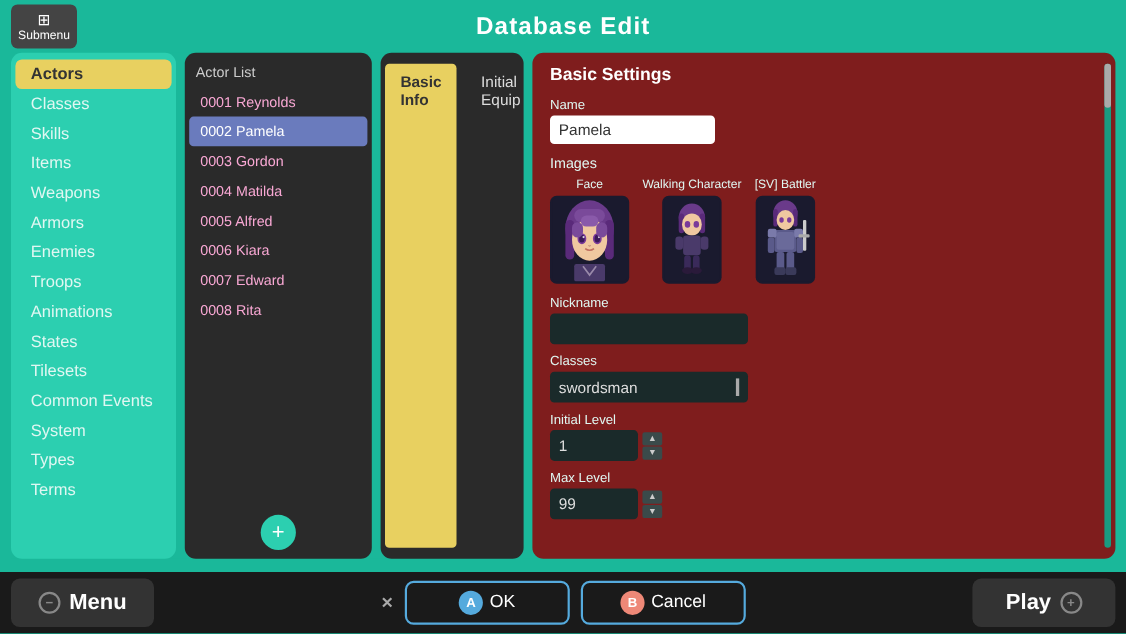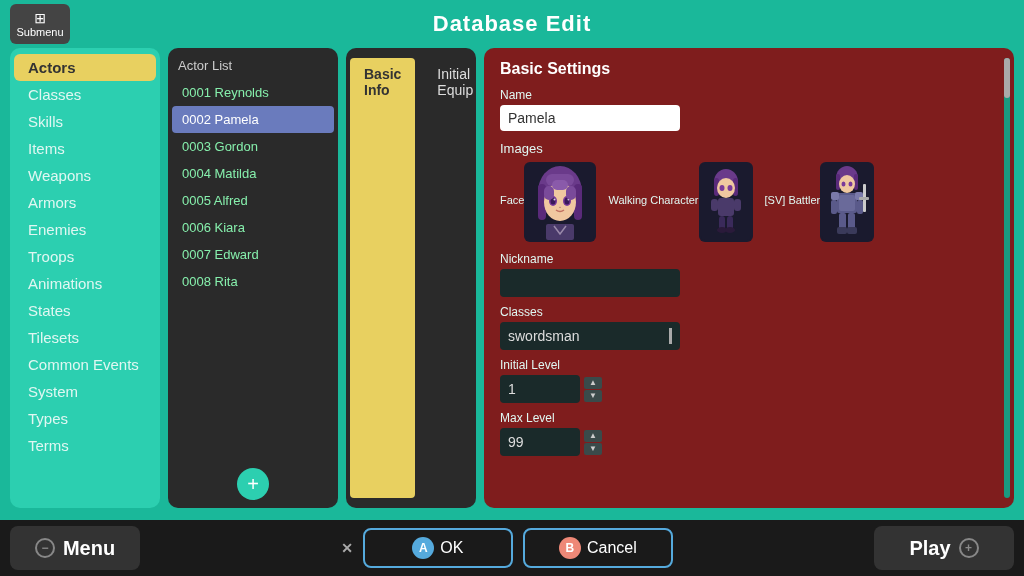--- a/index.html
+++ b/index.html
@@ -92,21 +92,21 @@
       flex-direction: column;
       position: relative;
     }
     .panel-title {
       color: #ccc;
       font-size: 13px;
       padding: 2px 10px 6px 10px;
     }
     .actor-item {
       padding: 6px 10px;
-      color: #86efac;
+      color: #f9a8d4;
       font-size: 13px;
       cursor: pointer;
       border-radius: 4px;
       margin: 0 4px;
     }
     .actor-item.selected {
       background: #6a7bbd;
       color: #fff;
     }
     .add-btn {
@@ -171,36 +171,37 @@
       color: #e0f7f2;
       font-size: 12px;
       margin-bottom: 3px;
     }
     .text-input {
       background: #fff;
       border: none;
       border-radius: 4px;
       padding: 5px 8px;
       font-size: 14px;
-      width: 180px;
+      width: 150px;
       margin-bottom: 10px;
       color: #333;
     }
     .images-section { margin-bottom: 10px; }
     .images-label {
       color: #e0f7f2;
       font-size: 13px;
       margin-bottom: 6px;
     }
     .images-row {
       display: flex;
       gap: 12px;
     }
     .image-col {
       display: flex;
+      flex-direction: column;
       align-items: center;
     }
     .image-col-label {
       color: #e0f7f2;
       font-size: 11px;
       margin-bottom: 4px;
     }
     .image-box {
       background: #1a1a2e;
       border-radius: 6px;
@@ -378,21 +379,21 @@
       justify-content: center;
       font-size: 12px;
       font-weight: bold;
     }
     .btn-badge.b-badge { background: #e87; }
     .bottom-right-btn {
       background: #333;
       color: #fff;
       border: none;
       border-radius: 8px;
-      width: 140px;
+      width: 130px;
       height: 44px;
       font-size: 20px;
       font-weight: bold;
       cursor: pointer;
       margin: 0 10px;
       display: flex;
       align-items: center;
       justify-content: center;
       gap: 8px;
     }

